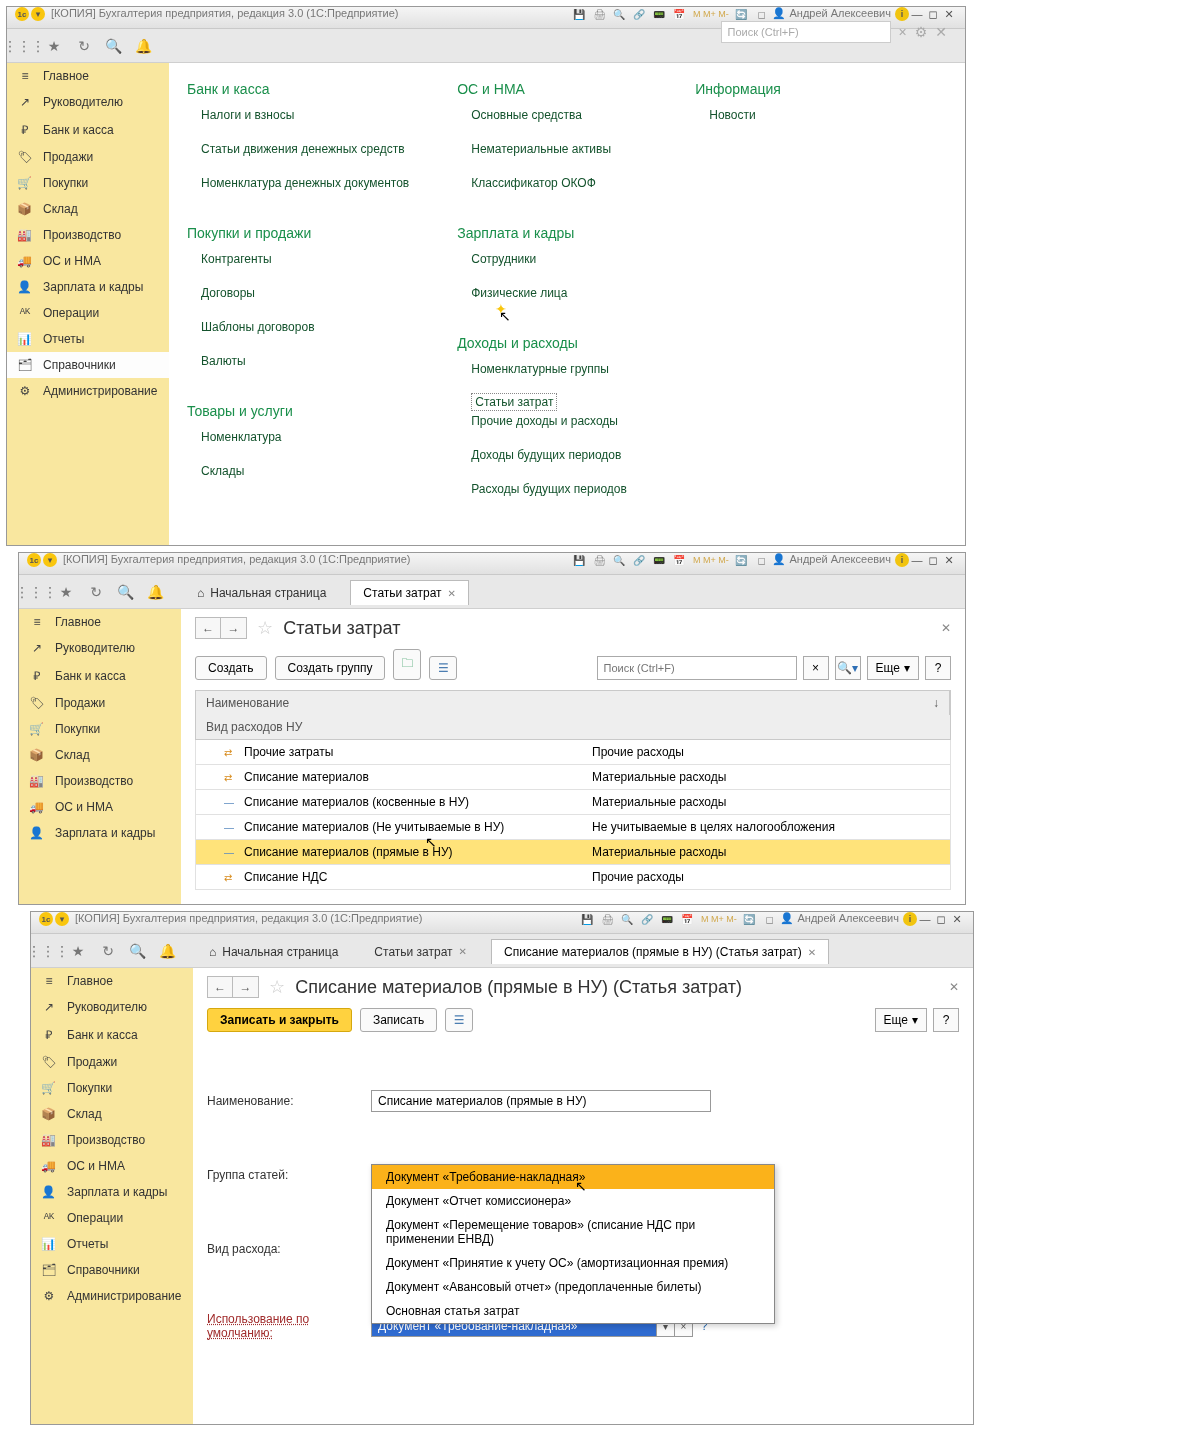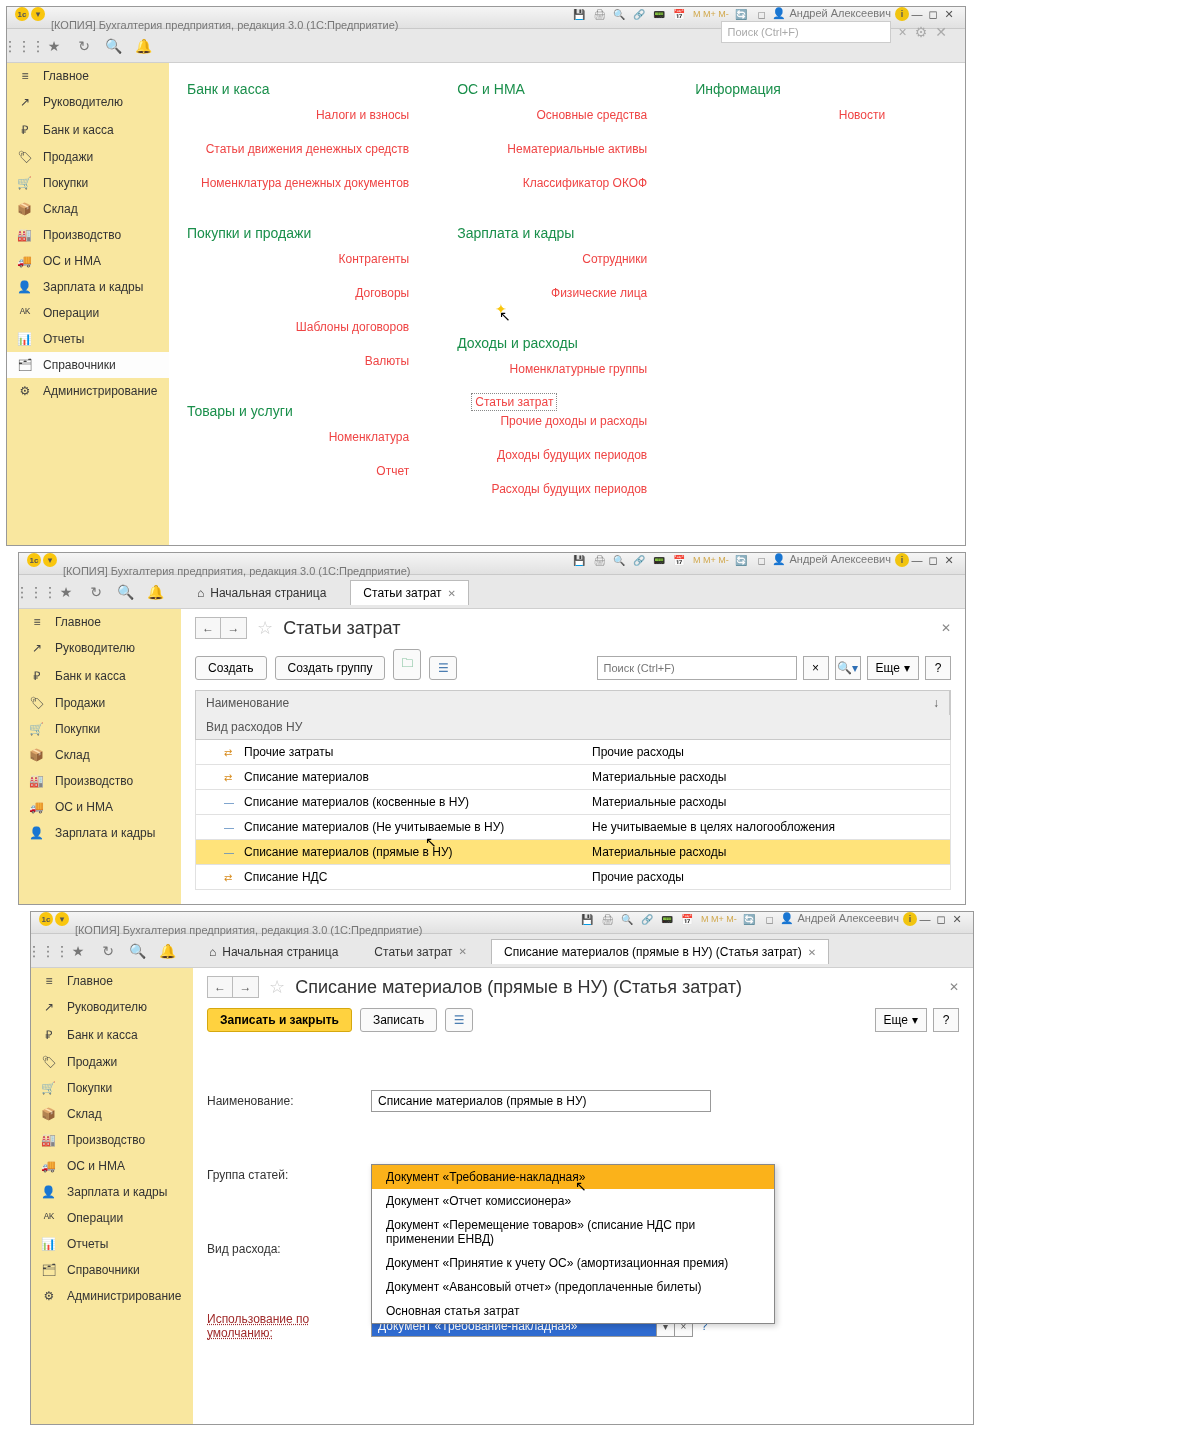--- a/index.html
+++ b/index.html
@@ -1,35 +1,35 @@
 <!DOCTYPE html>
 <html><head>
 <meta charset="utf-8">
 <style>
   * { box-sizing: border-box; margin: 0; padding: 0; font-family: Arial, sans-serif; }
   body { background: #fff; padding: 6px; font-size: 12px; }
   .window { border: 1px solid #999; background: #fff; margin-bottom: 6px; position: relative; }
   .titlebar { background: linear-gradient(#f5f5f5,#e1e1e1); height: 22px; display: flex; align-items: flex-start; padding: 0 8px; font-size: 11px; color: #555; border-bottom: 1px solid #c9c9c9; }
   .tb-logo { width: 14px; height: 14px; background:#f9c60e; border-radius: 7px; margin-right: 2px;display:flex;align-items:center;justify-content:center;font-size:8px;color:#555;font-weight:bold;}
   .tb-arrow { width:14px;height:14px;background:#f9c60e;border-radius:7px;margin-right:6px;display:flex;align-items:center;justify-content:center;font-size:9px;color:#555;}
-  .tb-title { flex: 1; color:#777;margin-top:12px; }
+  .tb-title { flex: 1; color:#777; }
   .tb-icons { display: flex; gap: 6px; align-items: center; }
   .tb-icons span { width:14px; height:14px; display:flex; align-items:center; justify-content:center; color:#888; font-size:10px; }
   .tb-user { color:#777; font-size:11px; padding:0 4px;}
   .win-btn { width:16px; height:14px; display:flex; align-items:center; justify-content:center; color:#555; font-size:11px; }
   .toolbar-row { height: 34px; background:#e8e8e8; border-bottom:1px solid #cfcfcf; display:flex; align-items:center; padding:0 8px; gap:12px; }
   .tool-icon { width:18px; height:18px; color:#777; display:flex; align-items:center; justify-content:center; font-size:14px; }
   .body-row { display:flex; }
   .sidebar { width:162px; background:#f9e79f; }
   .sidebar-item { display:flex; align-items:center; gap:10px; padding:6px 10px; font-size:12px; color:#333; cursor:pointer; }
   .sidebar-item.sel { background:#fdfdfd; }
   .side-icon { width:16px; text-align:center; color:#444; font-size:12px; }
   .content { flex:1; background:#fff; padding:14px 18px; position:relative; }
   .section-h { color:#1a8f4b; font-size:14px; margin:4px 0 8px; cursor:pointer; }
-  .sub-link { color:#ef4444; font-size:12px; padding:3px 0; display:block; cursor:pointer;text-align:right; }
+  .sub-link { color:#14532d; font-size:12px; padding:3px 0; display:block; cursor:pointer; }
   .sub-link.boxed { border:1px dotted #888; padding:1px 3px; display:inline-block; }
   .cols { display:flex; gap:48px; }
   .col { min-width:190px; }
   .search-box { position:absolute; right:18px; top:14px; display:flex; align-items:center; gap:8px; }
   .sb-input { border:1px solid #ccc; width:170px; height:22px; padding:0 6px; font-size:11px; background:#fff; color:#333;}
   .sb-input::placeholder { color:#aaa; }
   .sb-icon { color:#aaa; font-size:14px; }
   
   .tabs-row { height:34px; background:#e8e8e8; border-bottom:1px solid #cfcfcf; display:flex; align-items:center; padding:0 8px; gap:12px;}
   .tool-cluster { display:flex; gap:12px; align-items:center; margin-right:8px; }
@@ -169,21 +169,21 @@
         </div>
       </div>
     <div class="content" style="position:relative;">
       <div class="cols">
         <div class="col" id="w1c1">
             <div class="section-h">Банк и касса</div>
             <div style="padding-left: 14px; margin-bottom: 18px;"><span class="sub-link">Налоги и взносы</span><br><span class="sub-link">Статьи движения денежных средств</span><br><span class="sub-link">Номенклатура денежных документов</span><br></div>
             <div class="section-h">Покупки и продажи</div>
             <div style="padding-left: 14px; margin-bottom: 18px;"><span class="sub-link">Контрагенты</span><br><span class="sub-link">Договоры</span><br><span class="sub-link">Шаблоны договоров</span><br><span class="sub-link">Валюты</span><br></div>
             <div class="section-h">Товары и услуги</div>
-            <div style="padding-left: 14px; margin-bottom: 18px;"><span class="sub-link">Номенклатура</span><br><span class="sub-link">Отчет</span><br></div>
+            <div style="padding-left: 14px; margin-bottom: 18px;"><span class="sub-link">Номенклатура</span><br><span class="sub-link">Склады</span><br></div>
           </div>
         <div class="col" id="w1c2">
             <div class="section-h">ОС и НМА</div>
             <div style="padding-left: 14px; margin-bottom: 18px;"><span class="sub-link">Основные средства</span><br><span class="sub-link">Нематериальные активы</span><br><span class="sub-link">Классификатор ОКОФ</span><br></div>
             <div class="section-h">Зарплата и кадры</div>
             <div style="padding-left: 14px; margin-bottom: 18px;"><span class="sub-link">Сотрудники</span><br><span class="sub-link">Физические лица</span><br></div>
             <div class="section-h">Доходы и расходы</div>
             <div style="padding-left: 14px; margin-bottom: 18px;"><span class="sub-link">Номенклатурные группы</span><br><span class="sub-link boxed">Статьи затрат</span><br><span class="sub-link">Прочие доходы и расходы</span><br><span class="sub-link">Доходы будущих периодов</span><br><span class="sub-link">Расходы будущих периодов</span><br></div>
           </div>
         <div class="col" id="w1c3">

